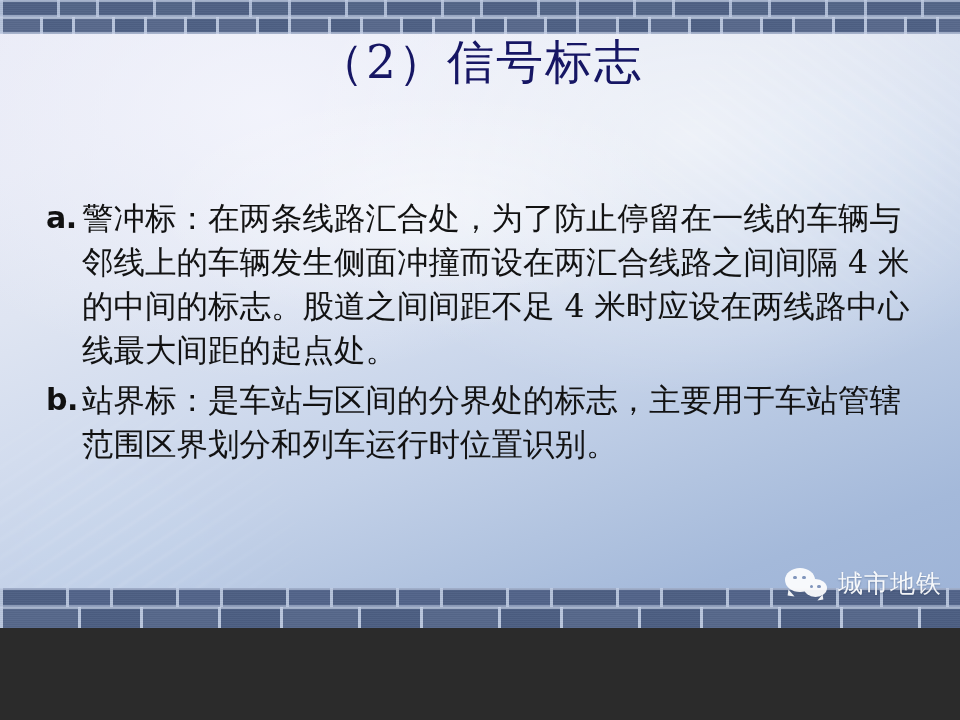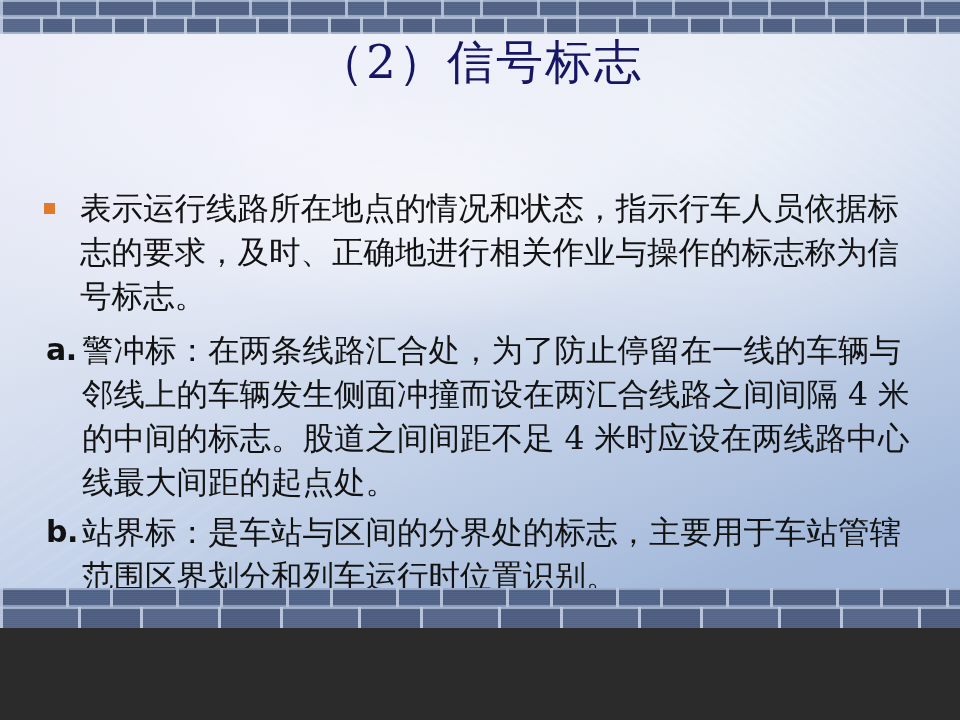--- a/index.html
+++ b/index.html
@@ -294,24 +294,20 @@
       </div>
     <div class="brick-row row-b">
         <div class="brick-noise"></div>
       </div>
   </div>
 
   <div class="title">（2）信号标志</div>
 
   <div class="body-area">
 
-    <div class="para bulleted">
-      <span class="bullet"></span>
-      <span class="ptext">表示运行线路所在地点的情况和状态，指示行车人员依据标志的要求，及时、正确地进行相关作业与操作的标志称为信号标志。</span>
-    </div>
 
     <div class="sp-1"></div>
 
 
     <div class="sp-2"></div>
 
     <div class="para lettered">
       <span class="marker">a.</span>
       <span class="ptext">警冲标：在两条线路汇合处，为了防止停留在一线的车辆与邻线上的车辆发生侧面冲撞而设在两汇合线路之间间隔 4 米的中间的标志。股道之间间距不足 4 米时应设在两线路中心线最大间距的起点处。</span>
     </div>
@@ -327,14 +323,25 @@
 
   <div class="brick-band bottom">
     <div class="brick-row row-c">
         <div class="brick-noise"></div>
       </div>
     <div class="brick-row row-d">
         <div class="brick-noise"></div>
       </div>
   </div>
 
+  <div class="wechat-mark">
+    <div class="wechat-logo">
+      <span class="bub bub-big"></span>
+      <span class="bub bub-small"></span>
+      <span class="dot d1"></span>
+      <span class="dot d2"></span>
+      <span class="dot d3"></span>
+      <span class="dot d4"></span>
+    </div>
+    <div class="wechat-text">城市地铁</div>
+  </div>
 
 </div>
 
 </body></html>

